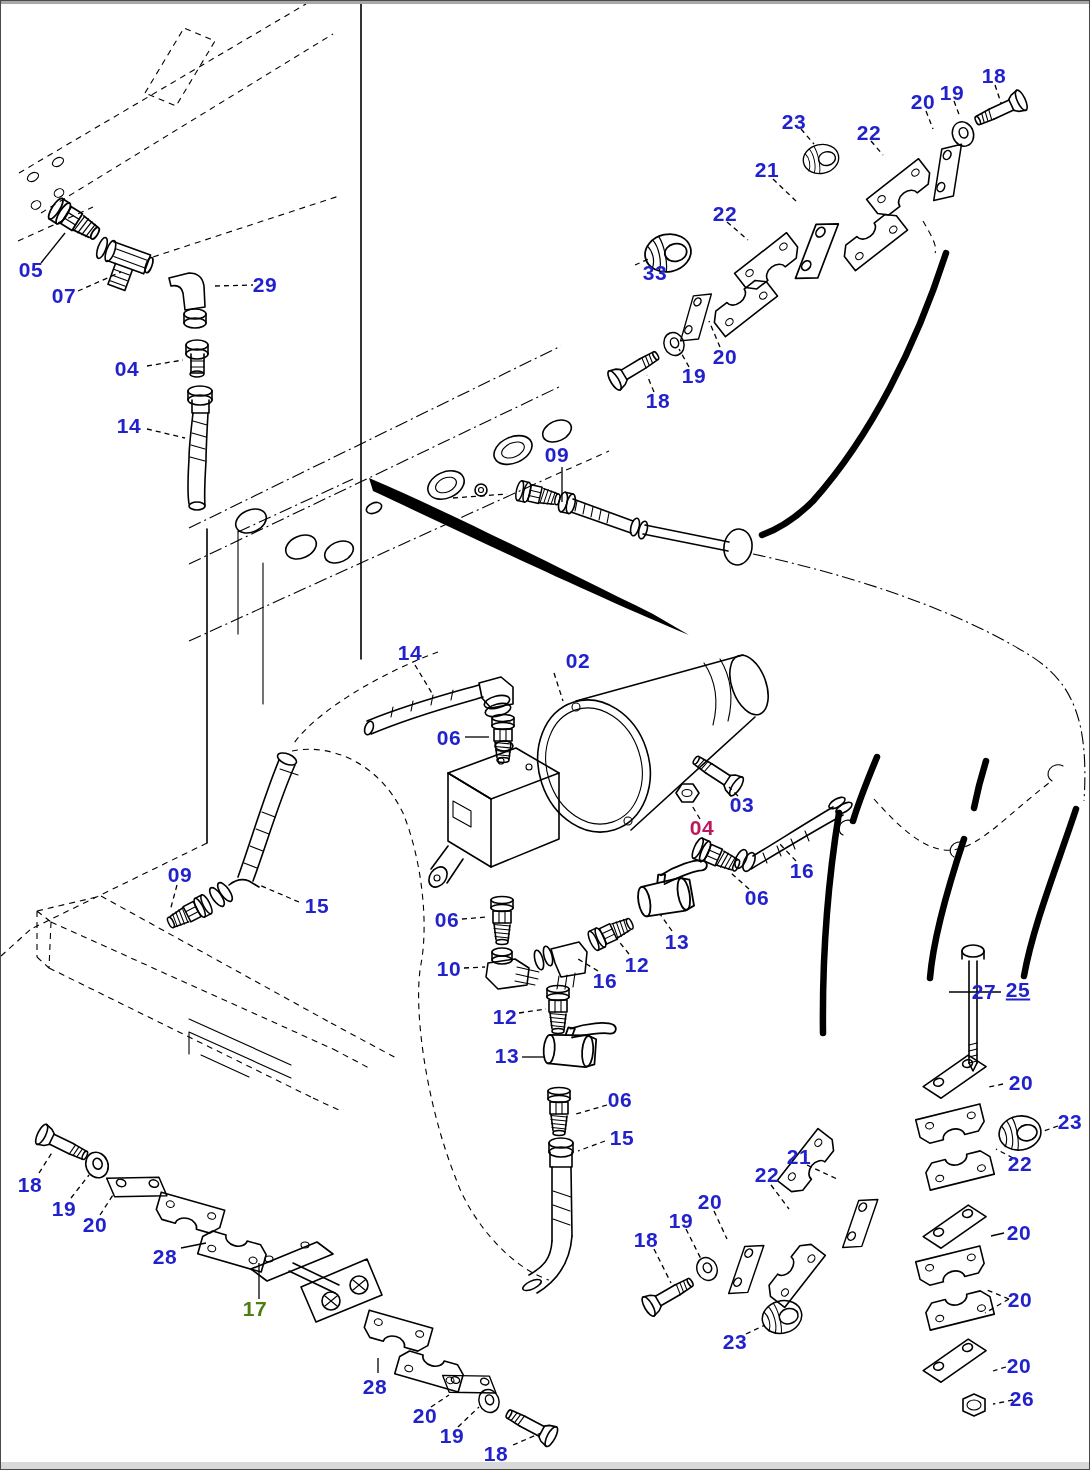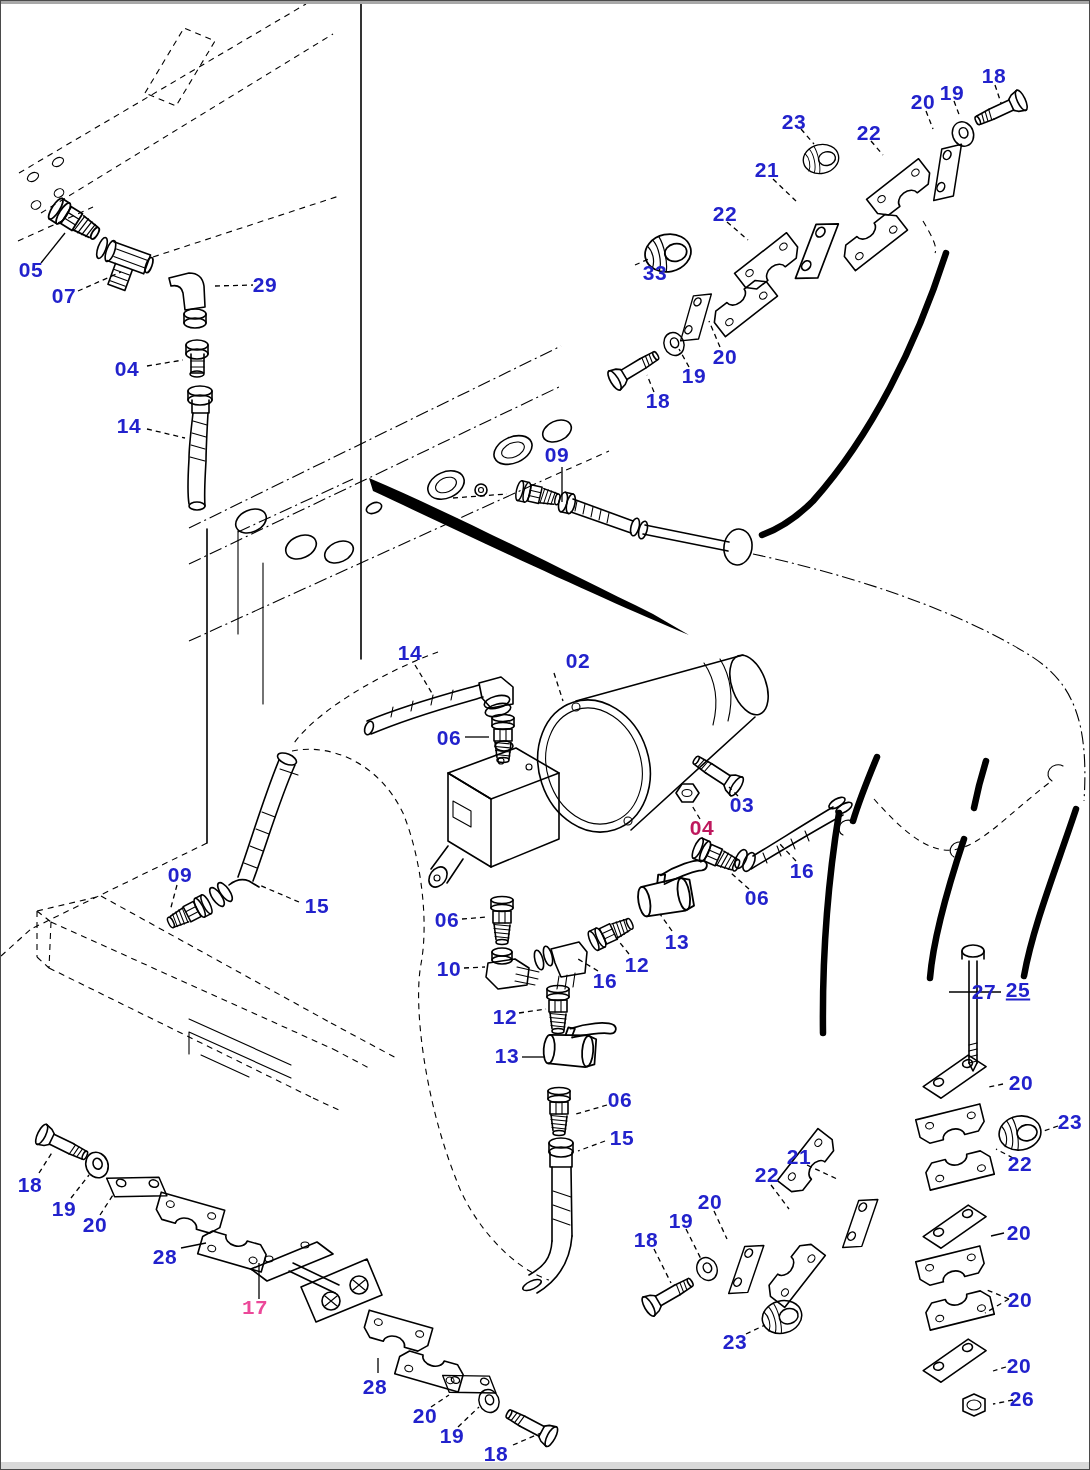--- a/index.html
+++ b/index.html
@@ -450,21 +450,21 @@
       <div class="callout" style="left: 645px; top: 1238px; color: rgb(34, 34, 204);">18</div>
       <div class="callout" style="left: 734px; top: 1340px; color: rgb(34, 34, 204);">23</div>
       <div class="callout" style="left: 1018px; top: 1231px; color: rgb(34, 34, 204);">20</div>
       <div class="callout" style="left: 1019px; top: 1298px; color: rgb(34, 34, 204);">20</div>
       <div class="callout" style="left: 1018px; top: 1364px; color: rgb(34, 34, 204);">20</div>
       <div class="callout" style="left: 1021px; top: 1397px; color: rgb(34, 34, 204);">26</div>
       <div class="callout" style="left: 29px; top: 1183px; color: rgb(34, 34, 204);">18</div>
       <div class="callout" style="left: 63px; top: 1207px; color: rgb(34, 34, 204);">19</div>
       <div class="callout" style="left: 94px; top: 1223px; color: rgb(34, 34, 204);">20</div>
       <div class="callout" style="left: 164px; top: 1255px; color: rgb(34, 34, 204);">28</div>
-      <div class="callout" style="left: 254px; top: 1307px; color: #ec4899; font-family: Liberation Mono, monospace;">17</div>
+      <div class="callout" style="left: 254px; top: 1307px; color: #4d7c0f;">17</div>
       <div class="callout" style="left: 374px; top: 1385px; color: rgb(34, 34, 204);">28</div>
       <div class="callout" style="left: 424px; top: 1414px; color: rgb(34, 34, 204);">20</div>
       <div class="callout" style="left: 451px; top: 1434px; color: rgb(34, 34, 204);">19</div>
       <div class="callout" style="left: 495px; top: 1452px; color: rgb(34, 34, 204);">18</div>
     </div>
 
   <div id="edge-top"></div>
   <div id="edge-bottom"></div>
 </div>
 

